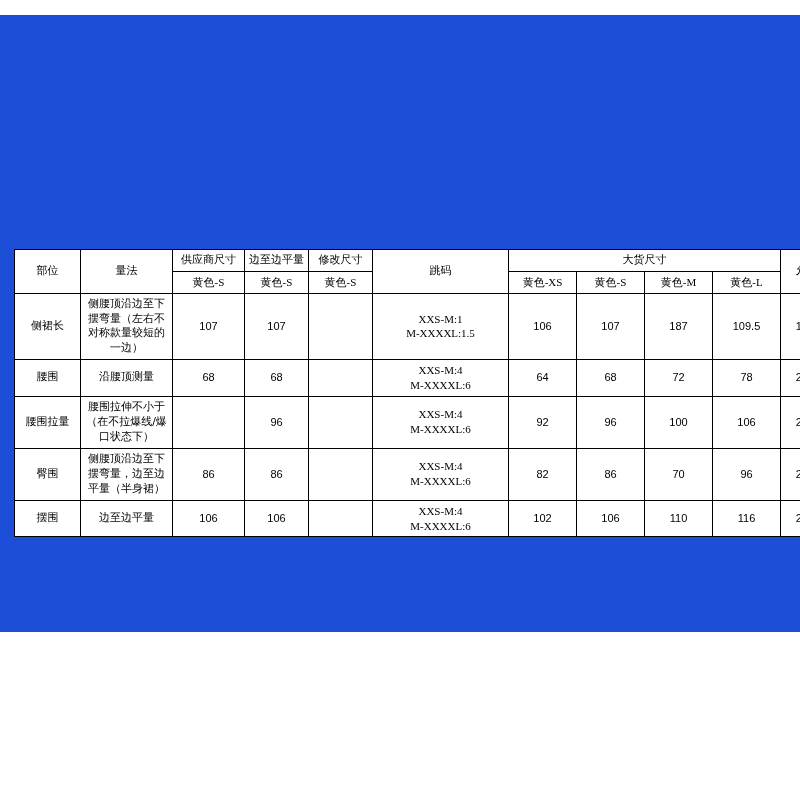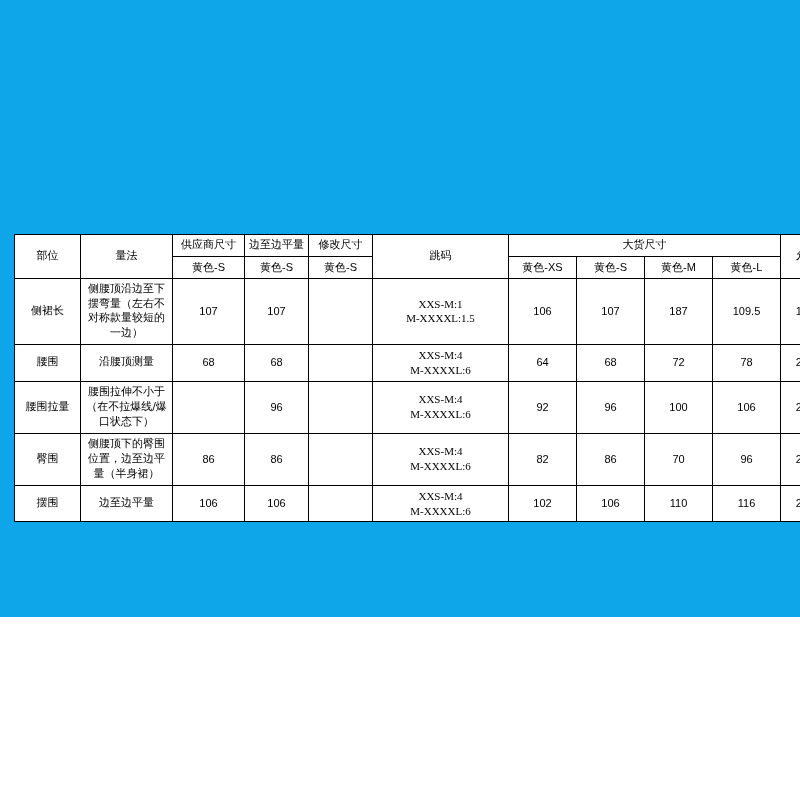--- a/index.html
+++ b/index.html
@@ -7,22 +7,23 @@
     padding: 0;
     width: 800px;
     height: 800px;
     background: #ffffff;
     font-family: "Liberation Sans", sans-serif;
   }
   #page {
     position: relative;
     width: 800px;
     height: 617px;
-    background: #0ea5e9;
+    background: #1d4ed8;
     overflow: hidden;
+    margin-top: 15px;
   }
   .table-wrap {
     position: absolute;
     left: 14px;
     top: 234px;
     width: 772px;
   }
   table.spec {
     border-collapse: collapse;
     width: 772px;
@@ -49,21 +50,21 @@
     font-size: 11.5px;
   }
   .code {
     font-family: Liberation Serif, serif;
     font-size: 11.5px;
     text-align: left;
     padding-left: 8px;
     line-height: 1.45;
   }
   .hdr-sub {
-    font-family: Liberation Sans, sans-serif;
+    font-family: Liberation Serif, serif;
     font-size: 11px;
   }
   .row-h1 { height: 44px; }
   .row-h2 { height: 34px; }
   .row-h3 { height: 52px; }
   .row-h4 { height: 52px; }
   .row-h5 { height: 32px; }
   .c-part { width: 66px; }
   .c-method { width: 92px; }
   .c-supplier { width: 72px; }
@@ -157,21 +158,21 @@
             <div>M-XXXXL:6</div>
           </td>
           <td class="num">92</td>
           <td class="num">96</td>
           <td class="num">100</td>
           <td class="num">106</td>
           <td class="num">2.00</td>
         </tr>
         <tr class="row-h4">
           <td class="cn">臀围</td>
-          <td class="cn">侧腰顶下的臀围位置，边至边平量（半身裙）</td>
+          <td class="cn">侧腰顶沿边至下摆弯量，边至边平量（半身裙）</td>
           <td class="num">86</td>
           <td class="num">86</td>
           <td class="num"></td>
           <td class="code">
             <div>XXS-M:4</div>
             <div>M-XXXXL:6</div>
           </td>
           <td class="num">82</td>
           <td class="num">86</td>
           <td class="num">70</td>

